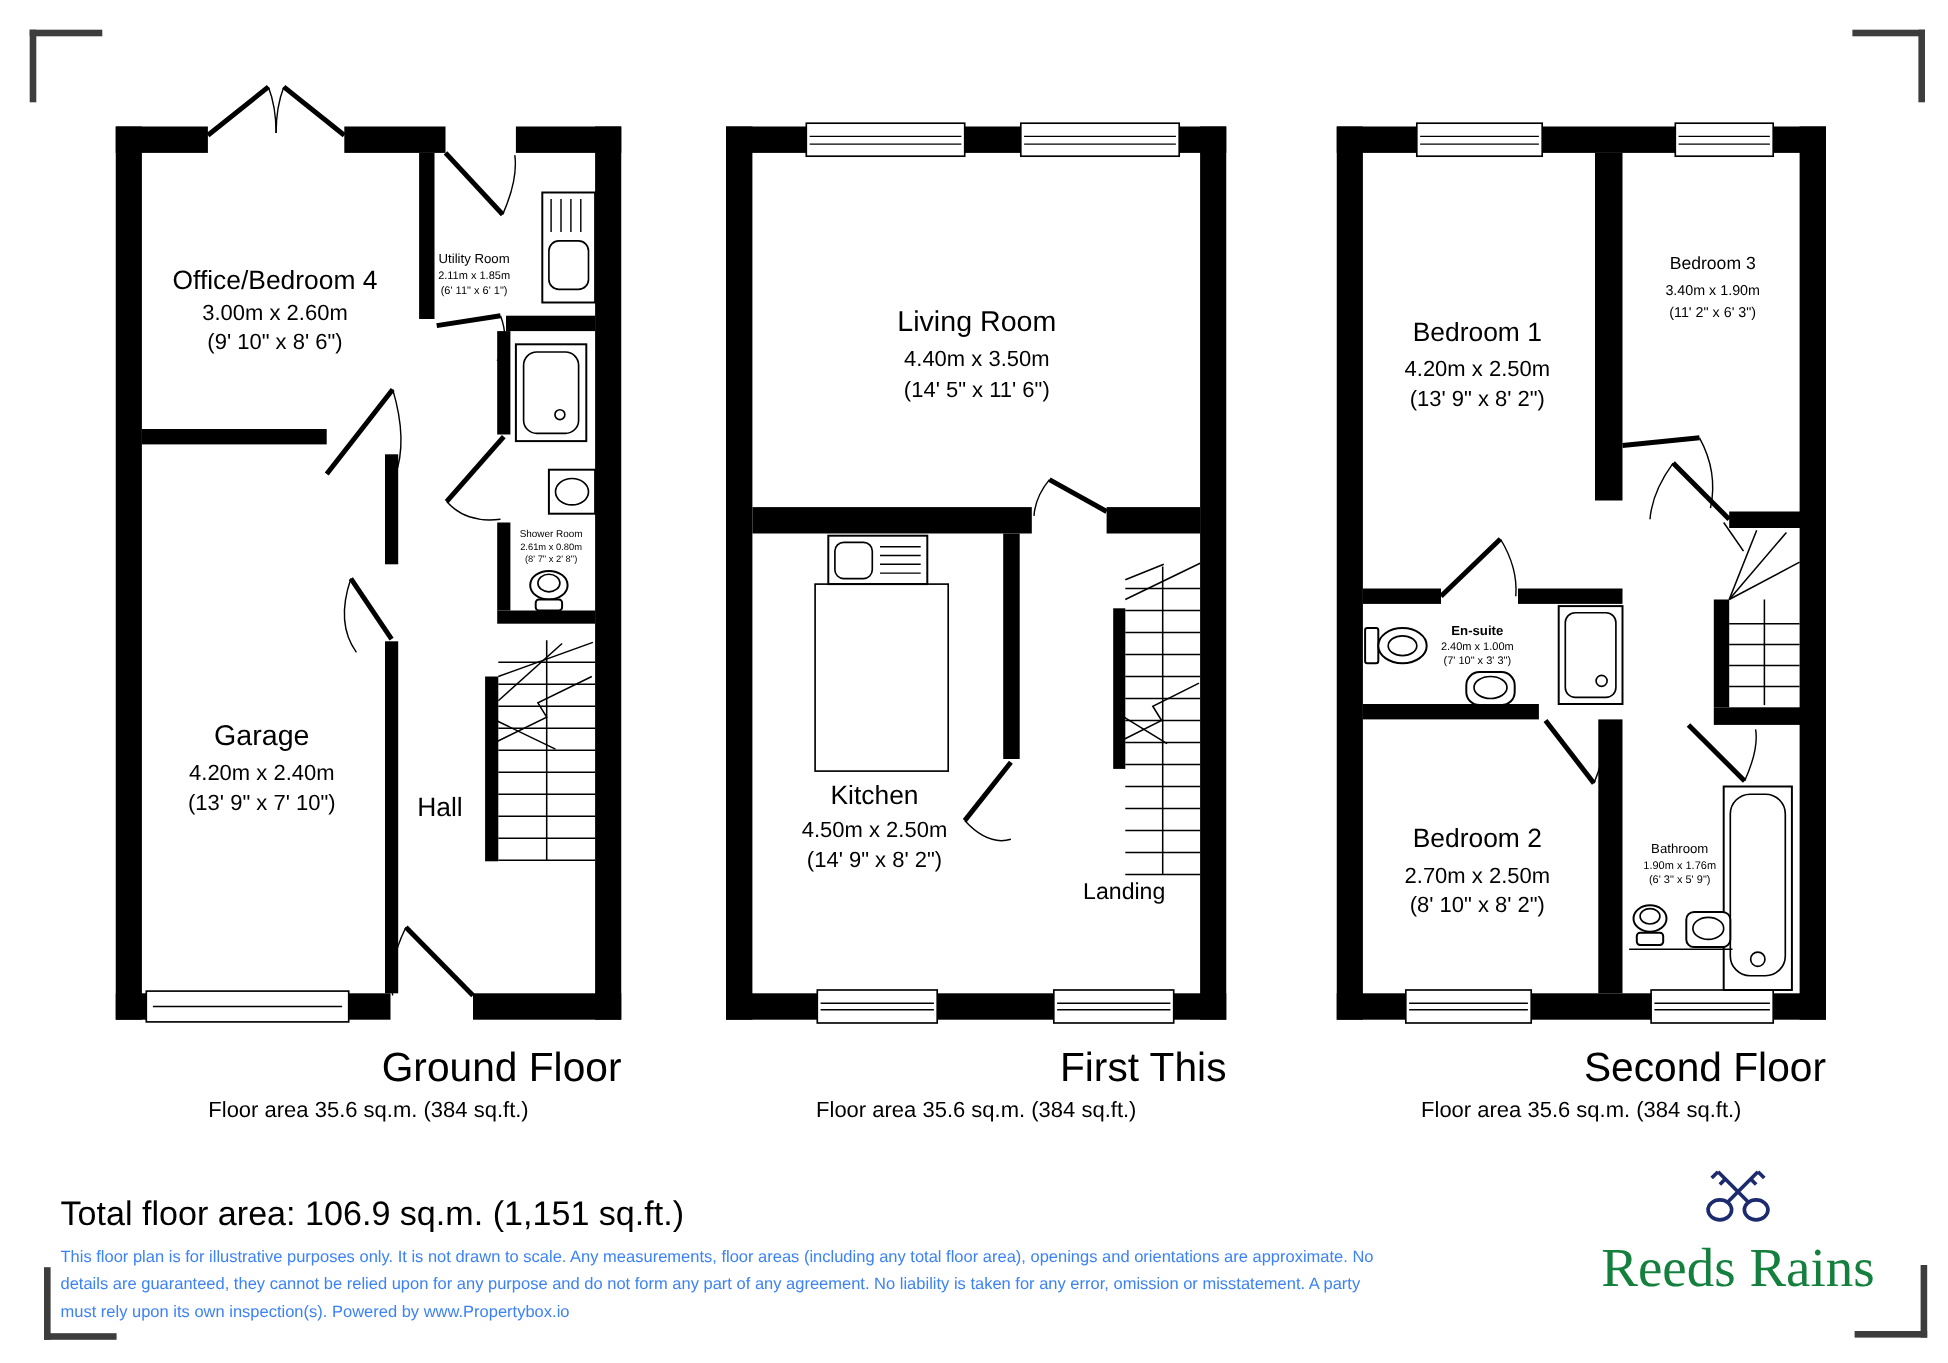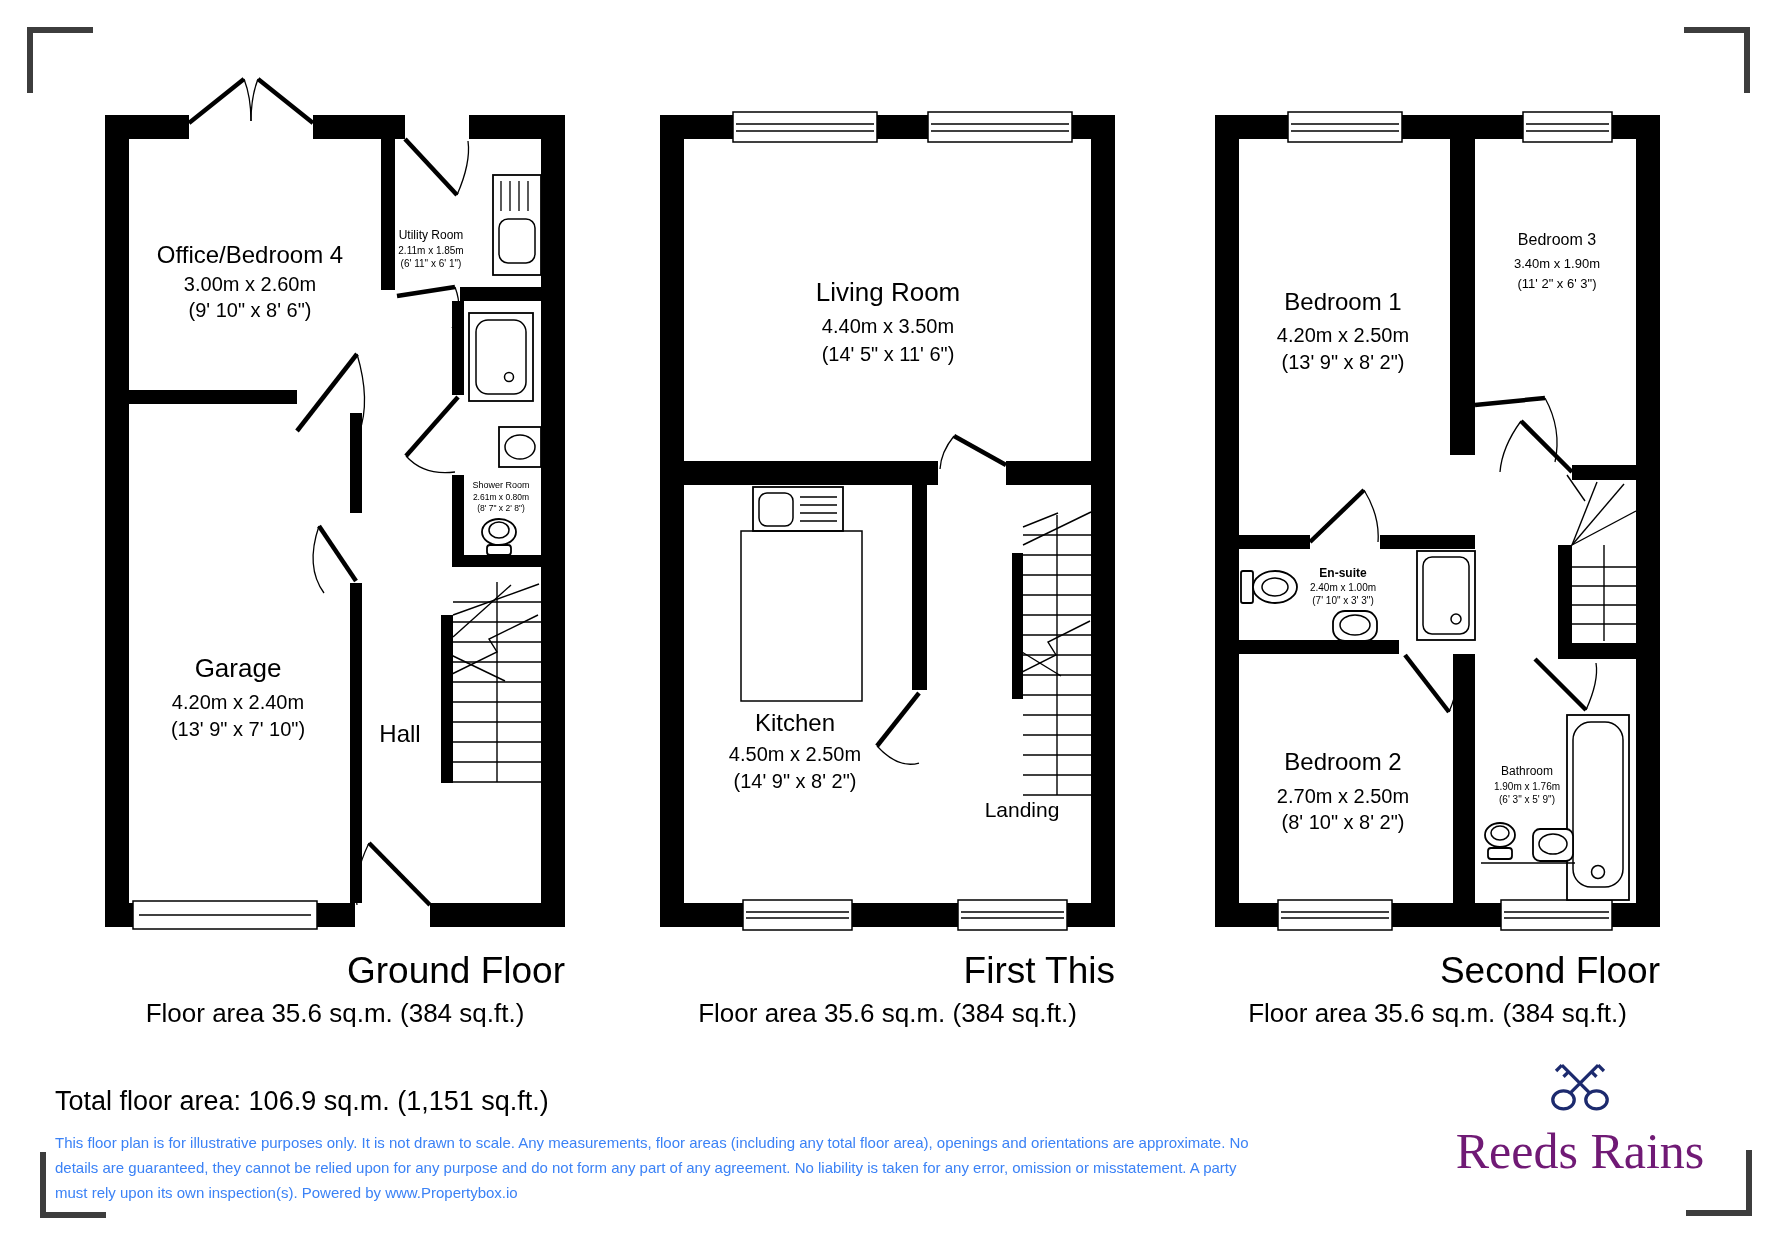--- a/index.html
+++ b/index.html
@@ -20,30 +20,30 @@
   .rdim{font-size:20px;}
   .sname{font-size:12px;}
   .sname-b{font-size:12px;font-weight:bold;}
   .sdim{font-size:10px;}
   .b3name{font-size:16px;}
   .b3dim{font-size:13px;}
   .xs{font-size:9px;}
   .xsd{font-size:8.5px;}
   .plan{position:absolute;}
   .floor-title{position:absolute;text-align:right;font-size:37px;}
-  .floor-area{position:absolute;text-align:center;font-size:26px;}
-  .total{position:absolute;left:55px;top:1086px;font-size:27px;}
+  .floor-area{position:absolute;text-align:center;font-size:20px;}
+  .total{position:absolute;left:55px;top:1086px;font-size:31px;}
   .disclaimer{position:absolute;left:55px;top:1130px;font-size:15px;line-height:25px;color:#3b82f6;}
   .bracket{position:absolute;width:60px;height:60px;border:0 solid #3d3d3d;}
   .bracket.tl{left:27px;top:27px;border-left-width:6px;border-top-width:6px;}
   .bracket.tr{left:1684px;top:27px;border-right-width:6px;border-top-width:6px;}
   .bracket.bl{left:40px;top:1152px;border-left-width:6px;border-bottom-width:6px;}
   .bracket.br{left:1686px;top:1150px;border-right-width:6px;border-bottom-width:6px;}
   .logo{position:absolute;left:1440px;top:1052px;width:280px;text-align:center;}
-  .logo-text{font-family:"Liberation Serif",serif;font-size:50px;color:#701a75;margin-top:0px;}
+  .logo-text{font-family:"Liberation Serif",serif;font-size:50px;color:#15803d;margin-top:0px;}
 </style>
 </head>
 <body>
 
 <div id="canvas">
 
   <div class="bracket tl"></div>
   <div class="bracket tr"></div>
   <div class="bracket bl"></div>
   <div class="bracket br"></div>

